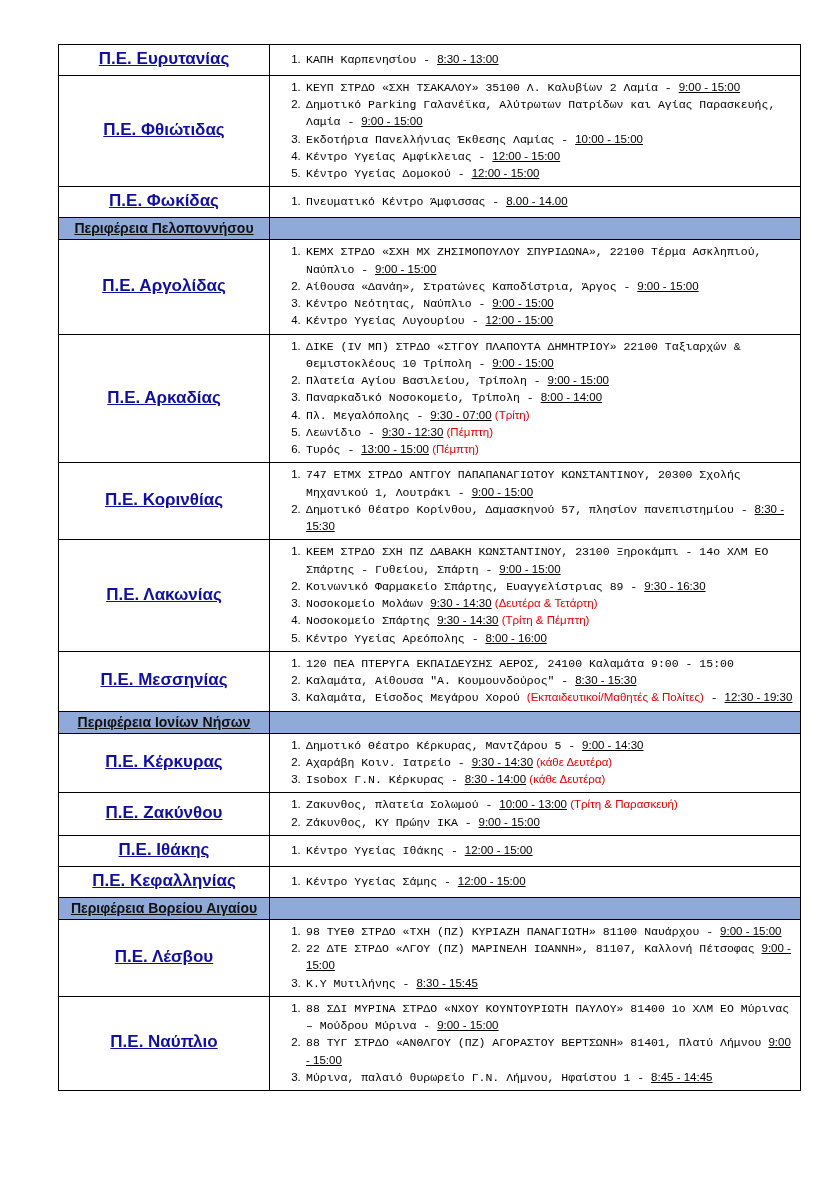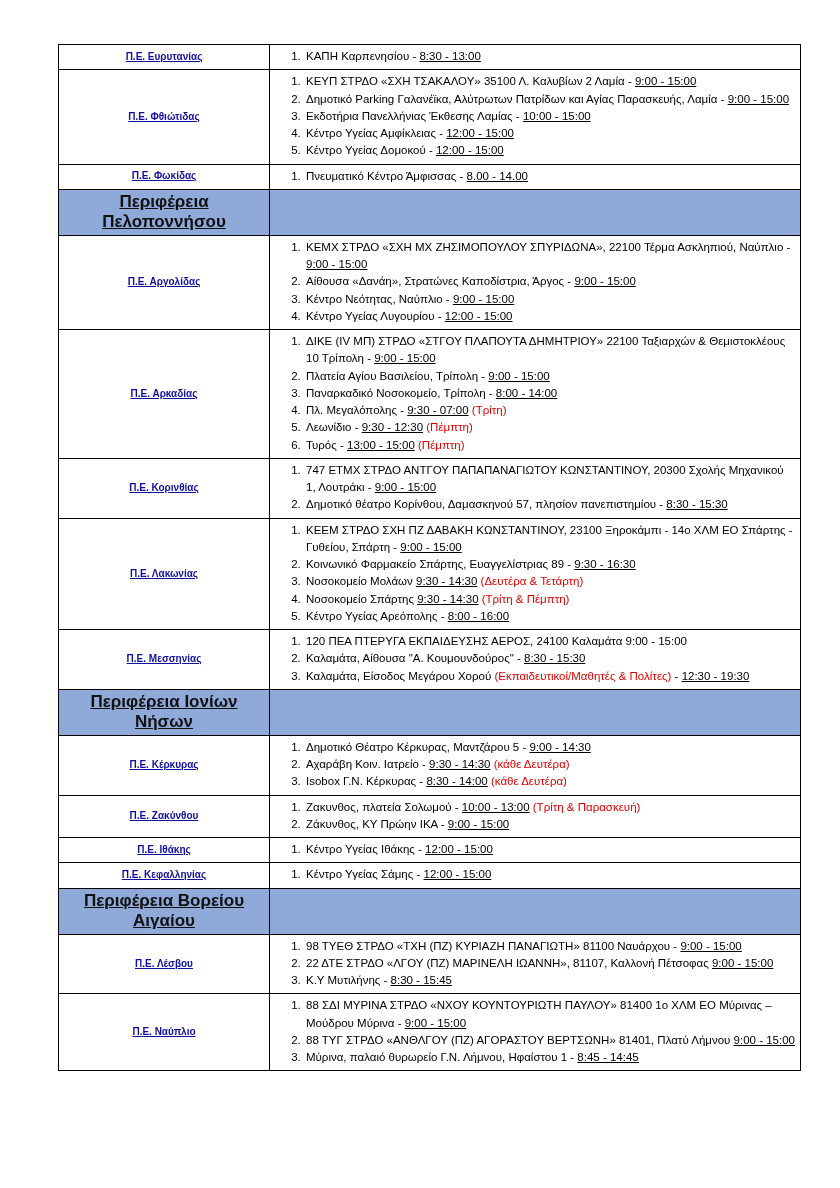--- a/index.html
+++ b/index.html
@@ -36,48 +36,48 @@
   }
   td.items-cell {
     width: 522px;
     padding-left: 0;
     padding-right: 6px;
   }
   .region-label {
     color: #1010a0;
     font-weight: bold;
     text-decoration: underline;
-    font-size: 10px;
+    font-size: 17px;
     line-height: 1.35;
     display: inline-block;
   }
   tr.header-row td {
     background: #8fa9d8;
     padding: 2px 4px 3px 4px;
   }
   tr.header-row td.region-cell {
     text-align: center;
   }
   .header-label {
     color: #101010;
     font-weight: bold;
     text-decoration: underline;
-    font-size: 17px;
+    font-size: 14px;
   }
   ol.items {
     margin: 0;
     padding: 0 0 0 30px;
     list-style-type: decimal;
   }
   ol.items li {
     line-height: 1.5;
     padding-left: 2px;
     margin: 0;
   }
-  .txt { color: #000000; }
+  .txt { color: #000000; font-family: Liberation Mono, monospace; }
   .u { text-decoration: underline; text-align: right; }
   .red { color: #e00000; }
 </style>
 </head>
 <body>
 
 <div class="page">
   <table class="sched">
     <tbody id="table-body">
         <tr>

